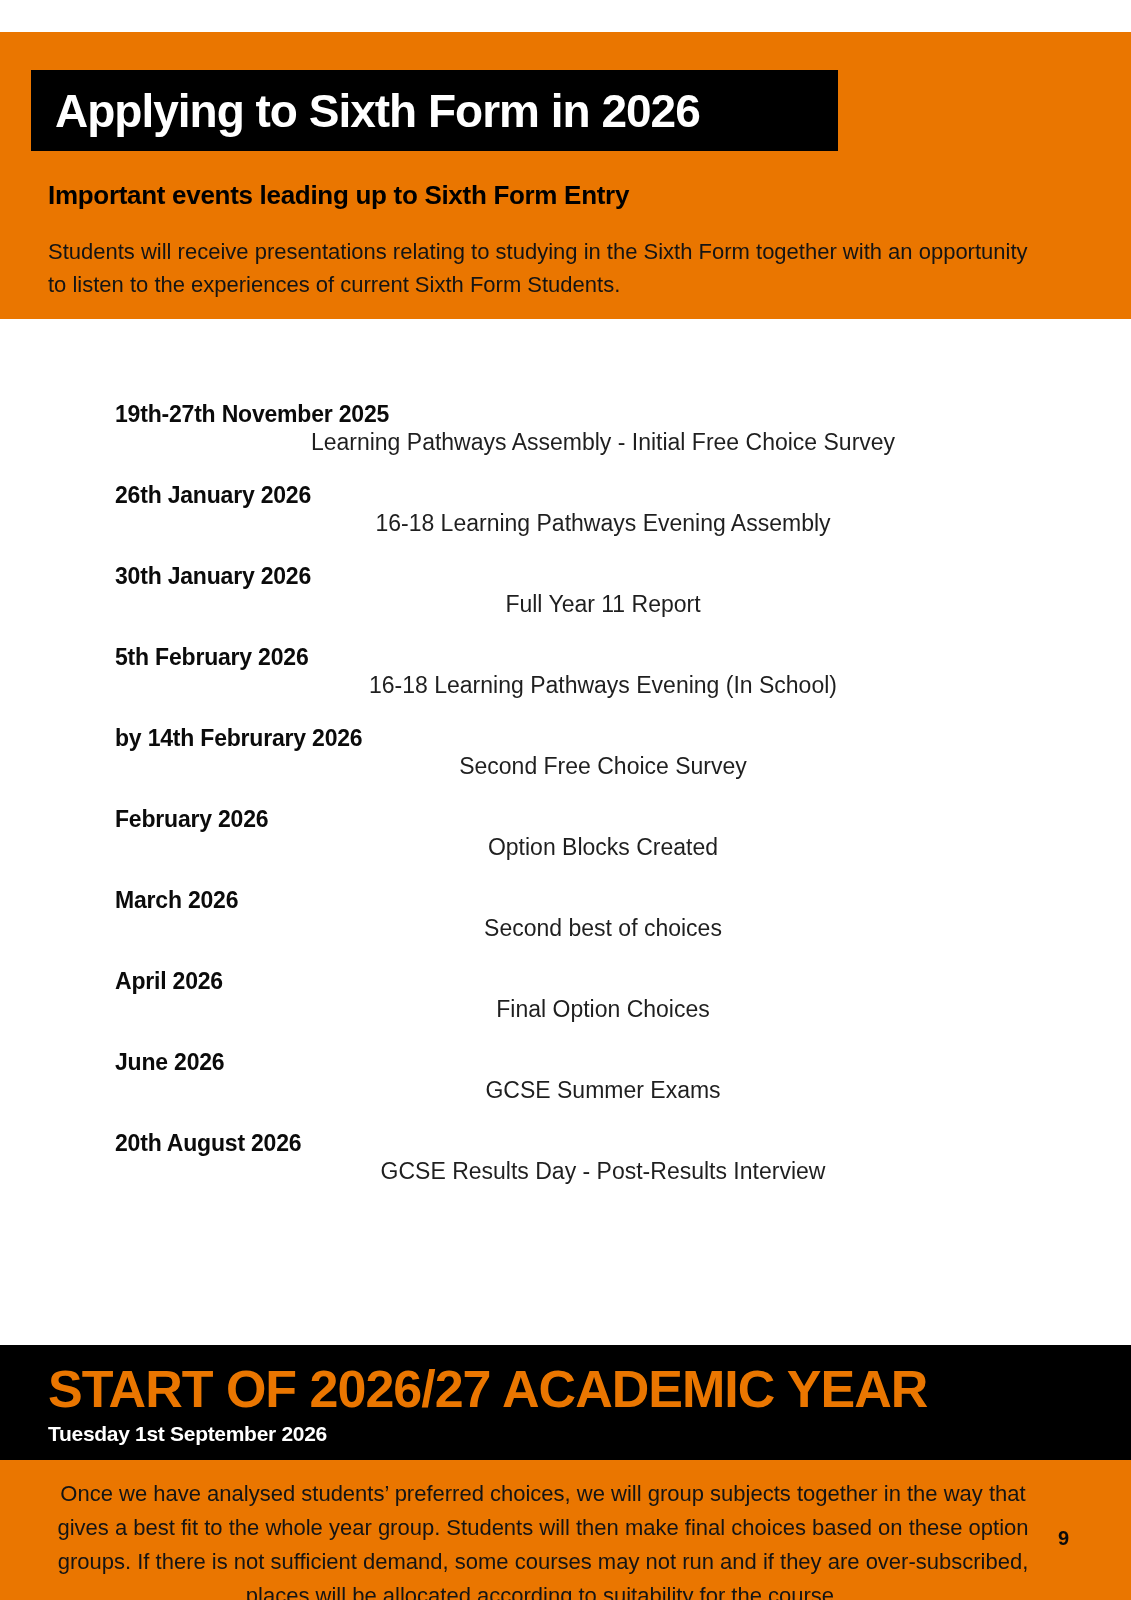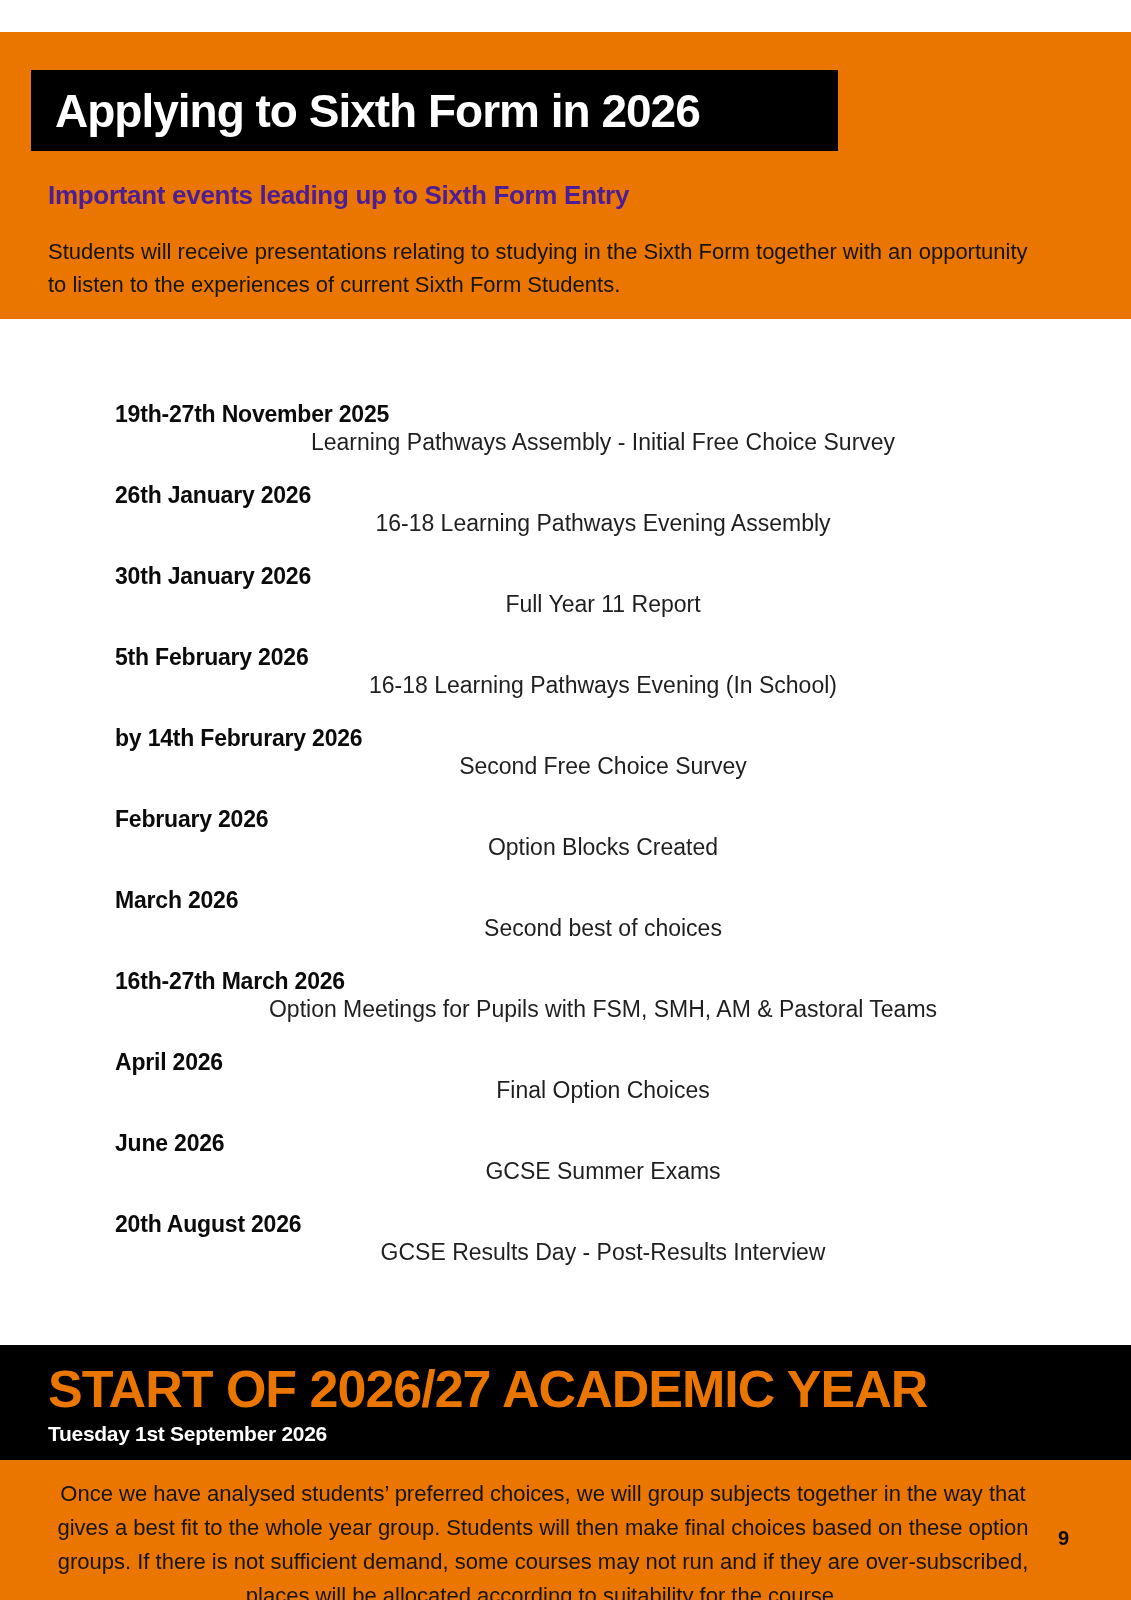--- a/index.html
+++ b/index.html
@@ -45,21 +45,21 @@
     color: var(--white);
     font-size: 46px;
     font-weight: 700;
     letter-spacing: -1px;
     white-space: nowrap;
   }
   .header-subtitle {
     margin: 29px 0 0 17px;
     font-size: 26px;
     font-weight: 700;
-    color: #4c1d95;
+    color: #000000;
     letter-spacing: -0.3px;
   }
   .header-intro {
     margin: 24px 0 0 17px;
     font-size: 22px;
     line-height: 33px;
     color: #141414;
     max-width: 1000px;
   }
 
@@ -178,24 +178,20 @@
     <div class="t-item">
       <div class="t-date">February 2026</div>
       <div class="t-event">Option Blocks Created</div>
     </div>
 
     <div class="t-item">
       <div class="t-date">March 2026</div>
       <div class="t-event">Second best of choices</div>
     </div>
 
-    <div class="t-item">
-      <div class="t-date">16th-27th March 2026</div>
-      <div class="t-event">Option Meetings for Pupils with FSM, SMH, AM &amp; Pastoral Teams</div>
-    </div>
 
     <div class="t-item">
       <div class="t-date">April 2026</div>
       <div class="t-event">Final Option Choices</div>
     </div>
 
     <div class="t-item">
       <div class="t-date">June 2026</div>
       <div class="t-event">GCSE Summer Exams</div>
     </div>

